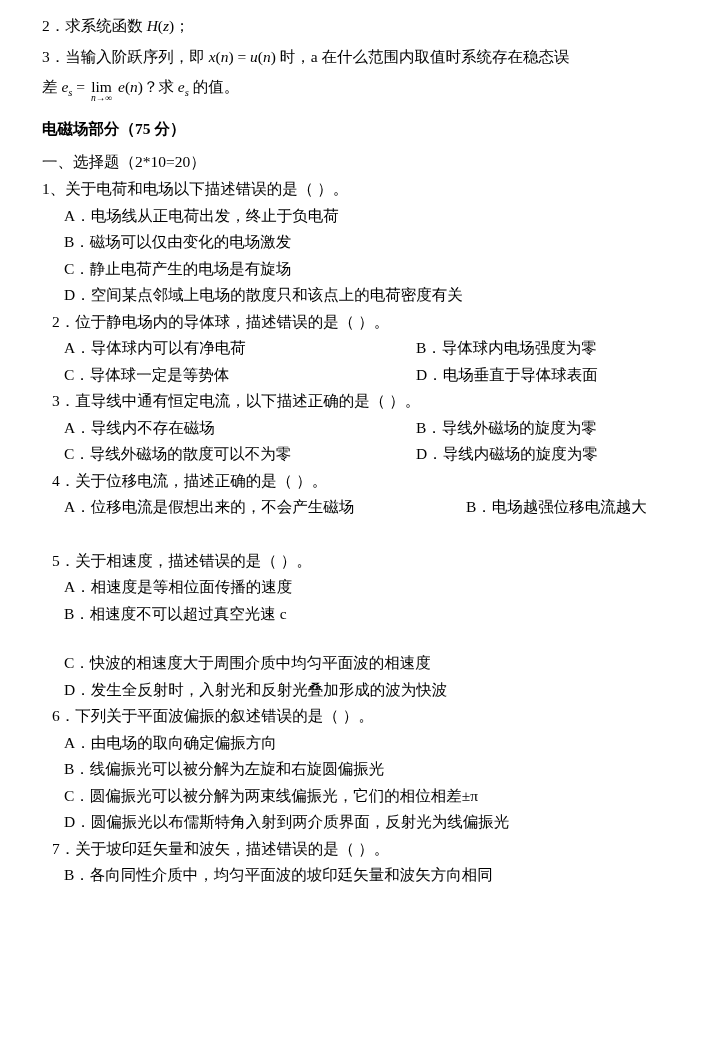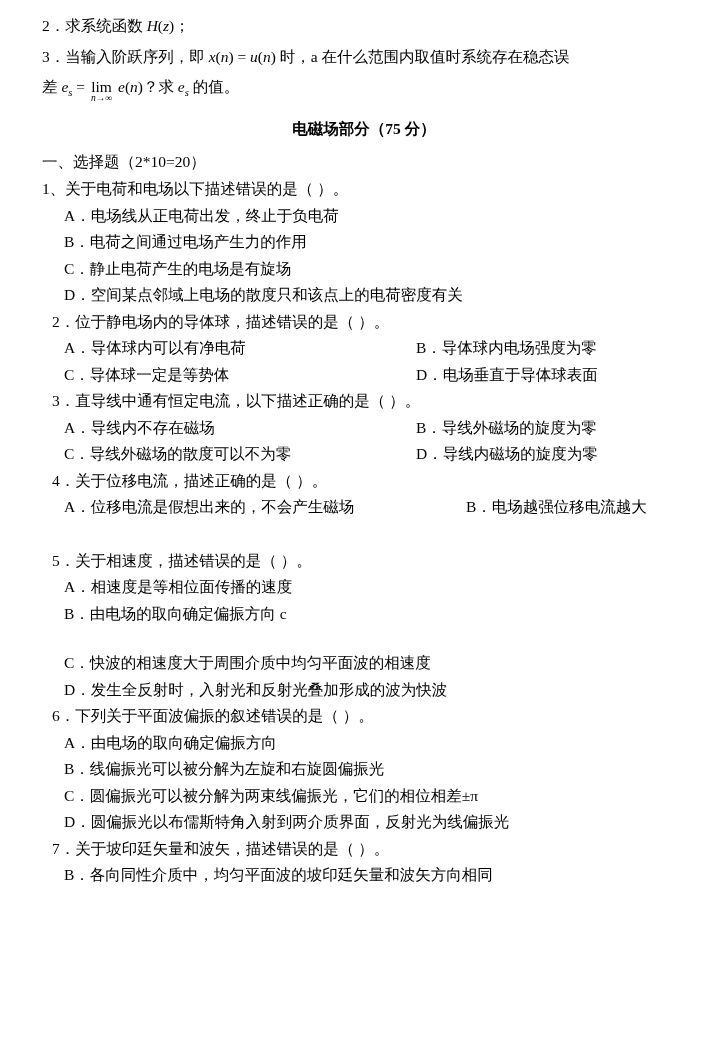--- a/index.html
+++ b/index.html
@@ -26,21 +26,21 @@
     font-size: 15.5px;
     line-height: 1.0;
     margin: 0 0 0 0;
     white-space: nowrap;
   }
   .blk {
     margin-bottom: 15px;
   }
   .indent1 { padding-left: 10px; }
   .indent2 { padding-left: 22px; }
-  .center { text-align: center; }
+  .center { }
   .bold { font-weight: bold; }
   .math {
     font-family: "Liberation Serif", "DejaVu Serif", serif;
     font-style: italic;
   }
   .upright { font-style: normal; }
   .sub {
     font-size: 0.68em;
     vertical-align: sub;
     font-style: italic;
@@ -98,21 +98,21 @@
   <div class="line" style="margin-bottom:19px;">
     <span>差 </span><span class="math">e<span class="sub">s</span> <span class="upright">=</span> <span class="lim"><span class="top">lim</span><span class="bot">n→∞</span></span> e<span class="upright">(</span>n<span class="upright">)</span></span><span>？求 <span class="math">e<span class="sub">s</span></span> 的值。</span>
   </div>
 
   <div class="line center bold" style="margin-bottom:17px;">电磁场部分（75 分）</div>
 
   <div class="line" style="margin-bottom:12px;">一、选择题（2*10=20）</div>
 
   <div class="line" style="margin-bottom:11px;">1、关于电荷和电场以下描述错误的是（       ）。</div>
   <div class="line indent2" style="margin-bottom:11px;">A．电场线从正电荷出发，终止于负电荷</div>
-  <div class="line indent2" style="margin-bottom:11px;">B．电荷之间通过电场产生力的作用</div>
+  <div class="line indent2" style="margin-bottom:11px;">B．磁场可以仅由变化的电场激发</div>
   <div class="line indent2" style="margin-bottom:11px;">C．静止电荷产生的电场是有旋场</div>
   <div class="line indent2" style="margin-bottom:11px;">D．空间某点邻域上电场的散度只和该点上的电荷密度有关</div>
 
   <div class="line indent1" style="margin-bottom:11px;">2．位于静电场内的导体球，描述错误的是（       ）。</div>
   <div class="twocol indent2" style="margin-bottom:11px;">
     <div class="c1 line">A．导体球内可以有净电荷</div>
     <div class="c2 line">B．导体球内电场强度为零</div>
   </div>
   <div class="twocol indent2" style="margin-bottom:11px;">
     <div class="c1 line">C．导体球一定是等势体</div>
@@ -132,21 +132,21 @@
   <div class="line indent1" style="margin-bottom:11px;">4．关于位移电流，描述正确的是（       ）。</div>
   <div class="twocol indent2" style="margin-bottom:20px;">
     <div class="c1 line" style="width:380px;">A．位移电流是假想出来的，不会产生磁场</div>
     <div class="c2 line">B．电场越强位移电流越大</div>
   </div>
   <div class="twocol indent2" style="margin-bottom:18px;">
   </div>
 
   <div class="line indent1" style="margin-bottom:11px;">5．关于相速度，描述错误的是（       ）。</div>
   <div class="line indent2" style="margin-bottom:11px;">A．相速度是等相位面传播的速度</div>
-  <div class="line indent2" style="margin-bottom:34px;">B．由电场的取向确定偏振方向 c</div>
+  <div class="line indent2" style="margin-bottom:34px;">B．相速度不可以超过真空光速 c</div>
   <div class="line indent2" style="margin-bottom:11px;">C．快波的相速度大于周围介质中均匀平面波的相速度</div>
   <div class="line indent2" style="margin-bottom:11px;">D．发生全反射时，入射光和反射光叠加形成的波为快波</div>
 
   <div class="line indent1" style="margin-bottom:11px;">6．下列关于平面波偏振的叙述错误的是（       ）。</div>
   <div class="line indent2" style="margin-bottom:11px;">A．由电场的取向确定偏振方向</div>
   <div class="line indent2" style="margin-bottom:11px;">B．线偏振光可以被分解为左旋和右旋圆偏振光</div>
   <div class="line indent2" style="margin-bottom:11px;">C．圆偏振光可以被分解为两束线偏振光，它们的相位相差±π</div>
   <div class="line indent2" style="margin-bottom:11px;">D．圆偏振光以布儒斯特角入射到两介质界面，反射光为线偏振光</div>
 
   <div class="line indent1" style="margin-bottom:11px;">7．关于坡印廷矢量和波矢，描述错误的是（       ）。</div>

